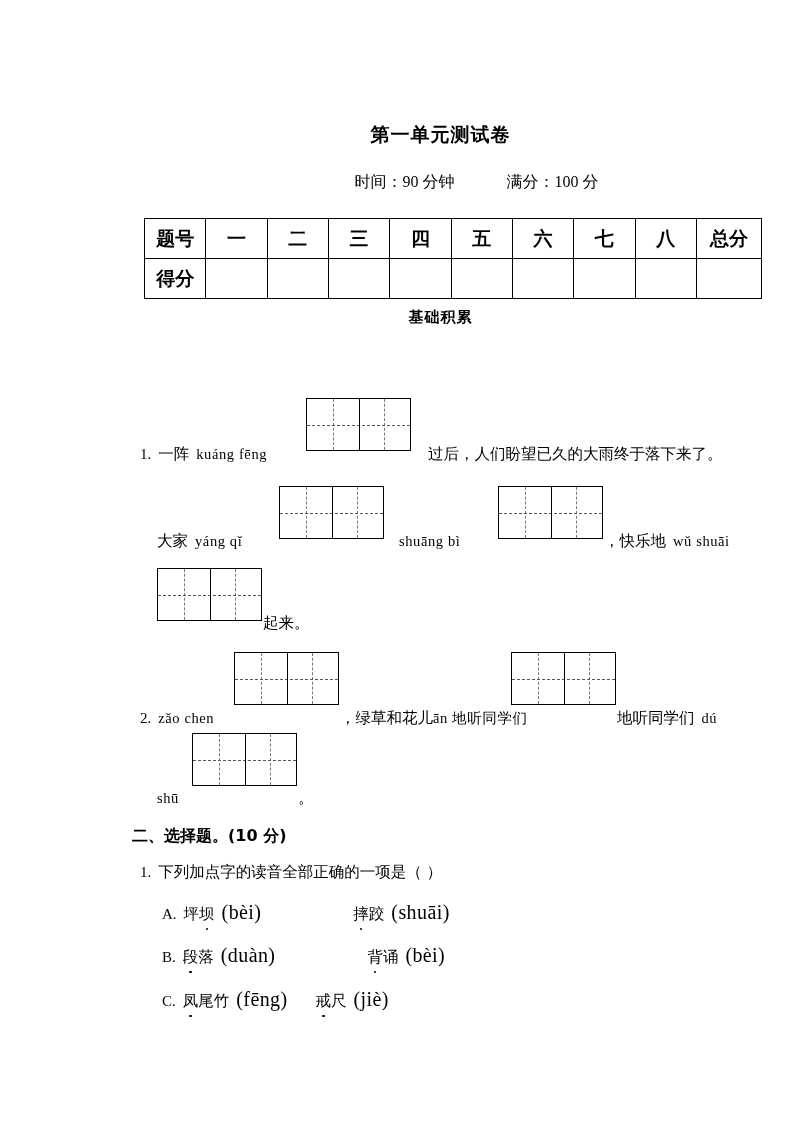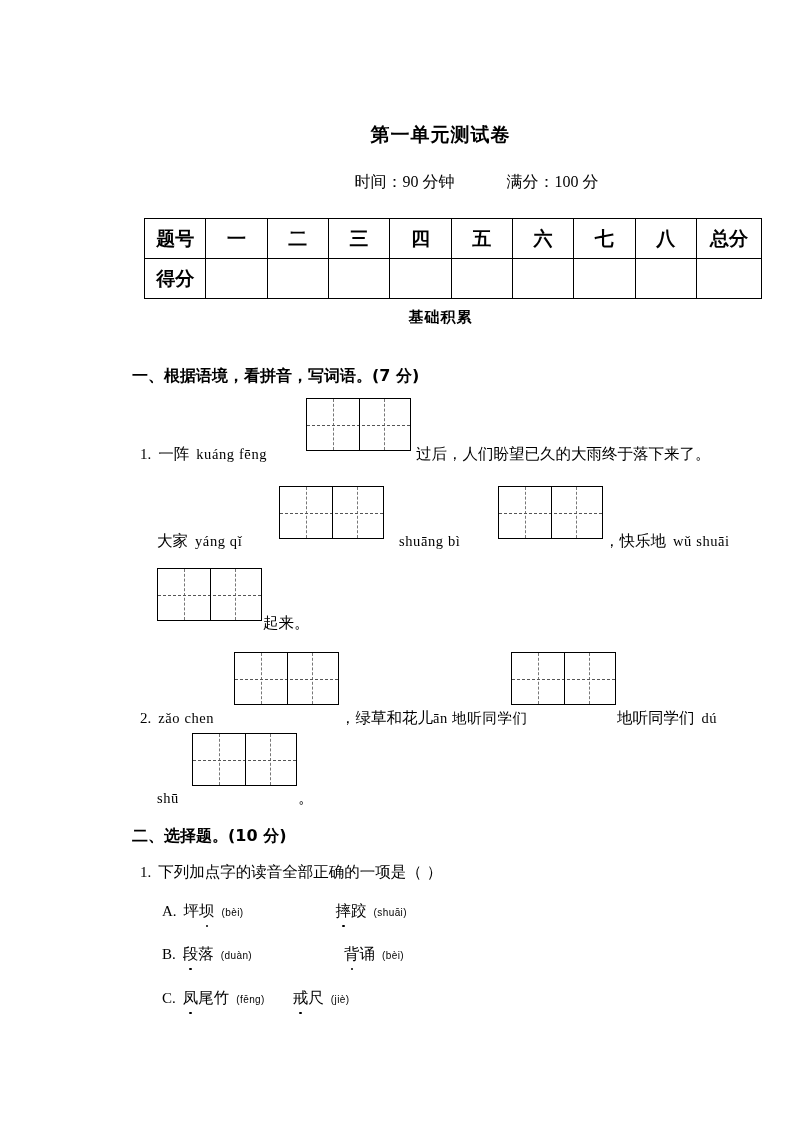--- a/index.html
+++ b/index.html
@@ -195,22 +195,22 @@
     position: absolute;
     left: 50%;
     bottom: -5px;
     width: 2.5px;
     height: 2.5px;
     margin-left: -1.25px;
     border-radius: 50%;
     background: #000000;
   }
   .paren-pinyin {
-    font-family: Liberation Sans, sans-serif;
-    font-size: 10px;
+    font-family: Liberation Serif, serif;
+    font-size: 20px;
     letter-spacing: 0.4px;
   }
 </style>
 </head>
 <body>
 
 <div class="page">
 
   <div class="doc-title">第一单元测试卷</div>
 
@@ -244,36 +244,35 @@
       <td class="num-col"></td>
       <td class="num-col"></td>
       <td class="num-col"></td>
       <td class="total-col"></td>
     </tr>
   </tbody>
     </table>
 
   <div class="section-banner">基础积累</div>
 
-  <div class="q-heading" style="top:366px;">一、根据语境，看拼音，写词语。(7 分)</div>
 
   <div class="row" style="left:96px; top:446px;">
     <span class="numlabel">1.</span><span class="sp"></span><span class="han">一阵</span><span class="sp"></span><span class="pinyin">kuáng  fēng</span>
   </div>
   <div class="tzg" style="left:262px; top:398px; width:105px; height:53px;">
     <div class="cell left">
         <div class="cv"></div>
       </div>
     <div class="cell right">
         <div class="cv"></div>
       </div>
     <div class="mid-h"></div>
     <div class="mid-v"></div>
   </div>
-  <div class="row" style="left:372px; top:446px;">
+  <div class="row" style="left:384px; top:446px;">
     <span class="han">过后，人们盼望已久的大雨终于落下来了。</span>
   </div>
 
   <div class="row" style="left:113px; top:533px;">
     <span class="han">大家</span><span class="sp"></span><span class="pinyin">yáng  qǐ</span>
   </div>
   <div class="tzg" style="left:235px; top:486px; width:105px; height:53px;">
     <div class="cell left">
         <div class="cv"></div>
       </div>

